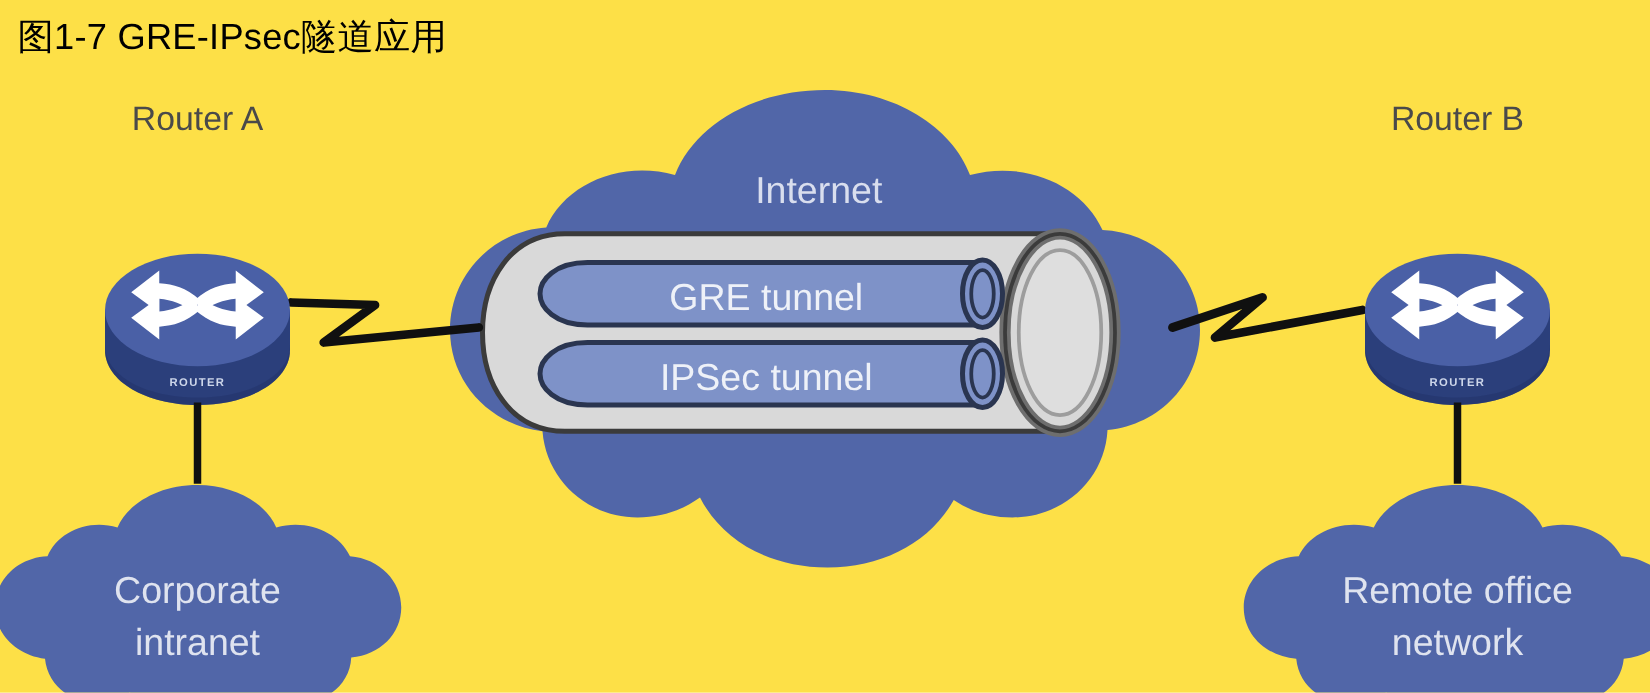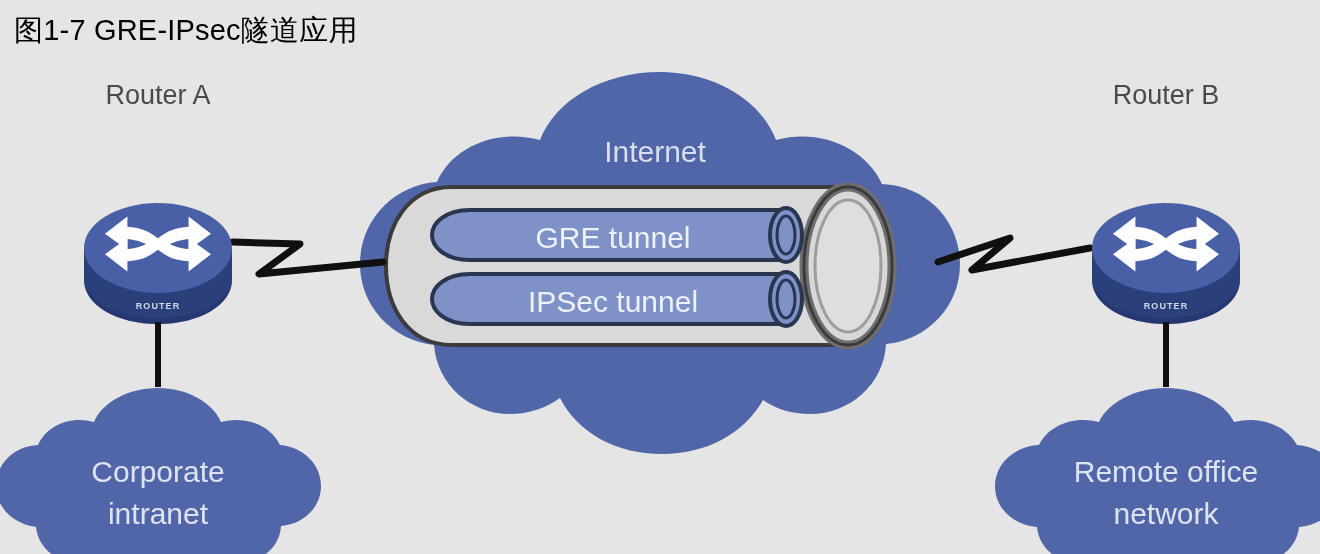--- a/index.html
+++ b/index.html
@@ -10,21 +10,21 @@
   body {
     width: 1320px;
     height: 554px;
     overflow: hidden;
     font-family: "Liberation Sans", sans-serif;
   }
   #figure-root {
     position: relative;
     width: 1320px;
     height: 554px;
-    background: #e5e5e5;
+    background: #fde047;
   }
   #figure-caption {
     position: absolute;
     left: 14px;
     top: 10px;
     font-family: "Liberation Sans", sans-serif;
     font-size: 29px;
     line-height: 40px;
     color: #000000;
     letter-spacing: 0.2px;

